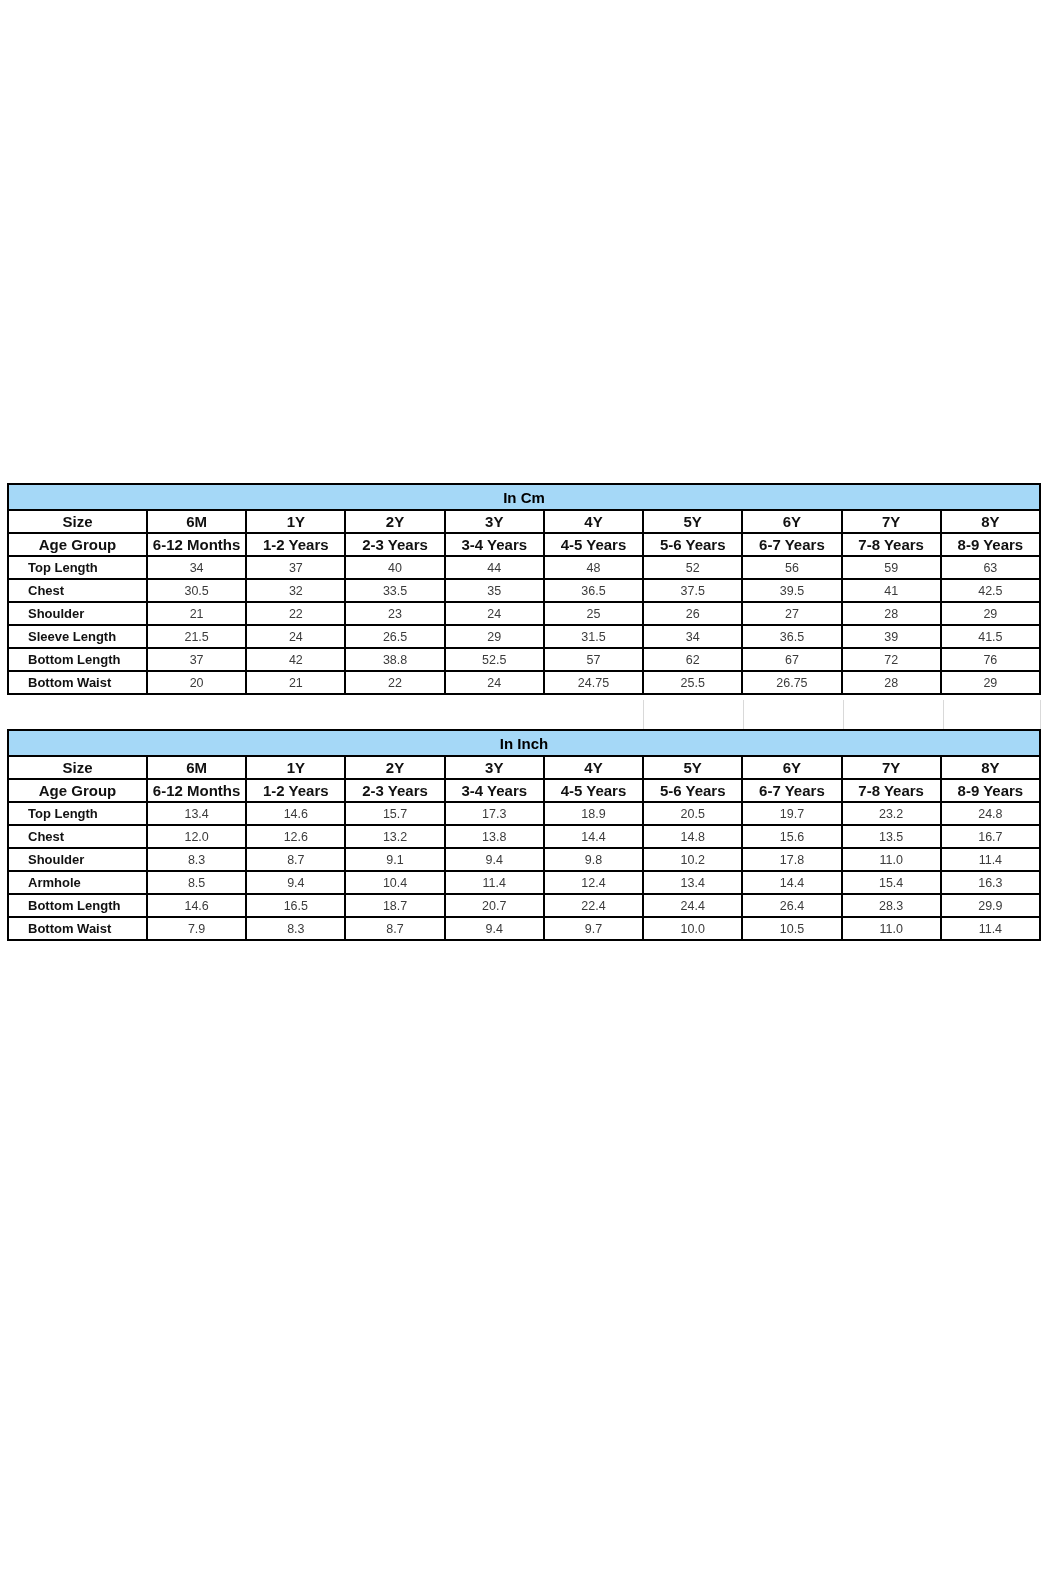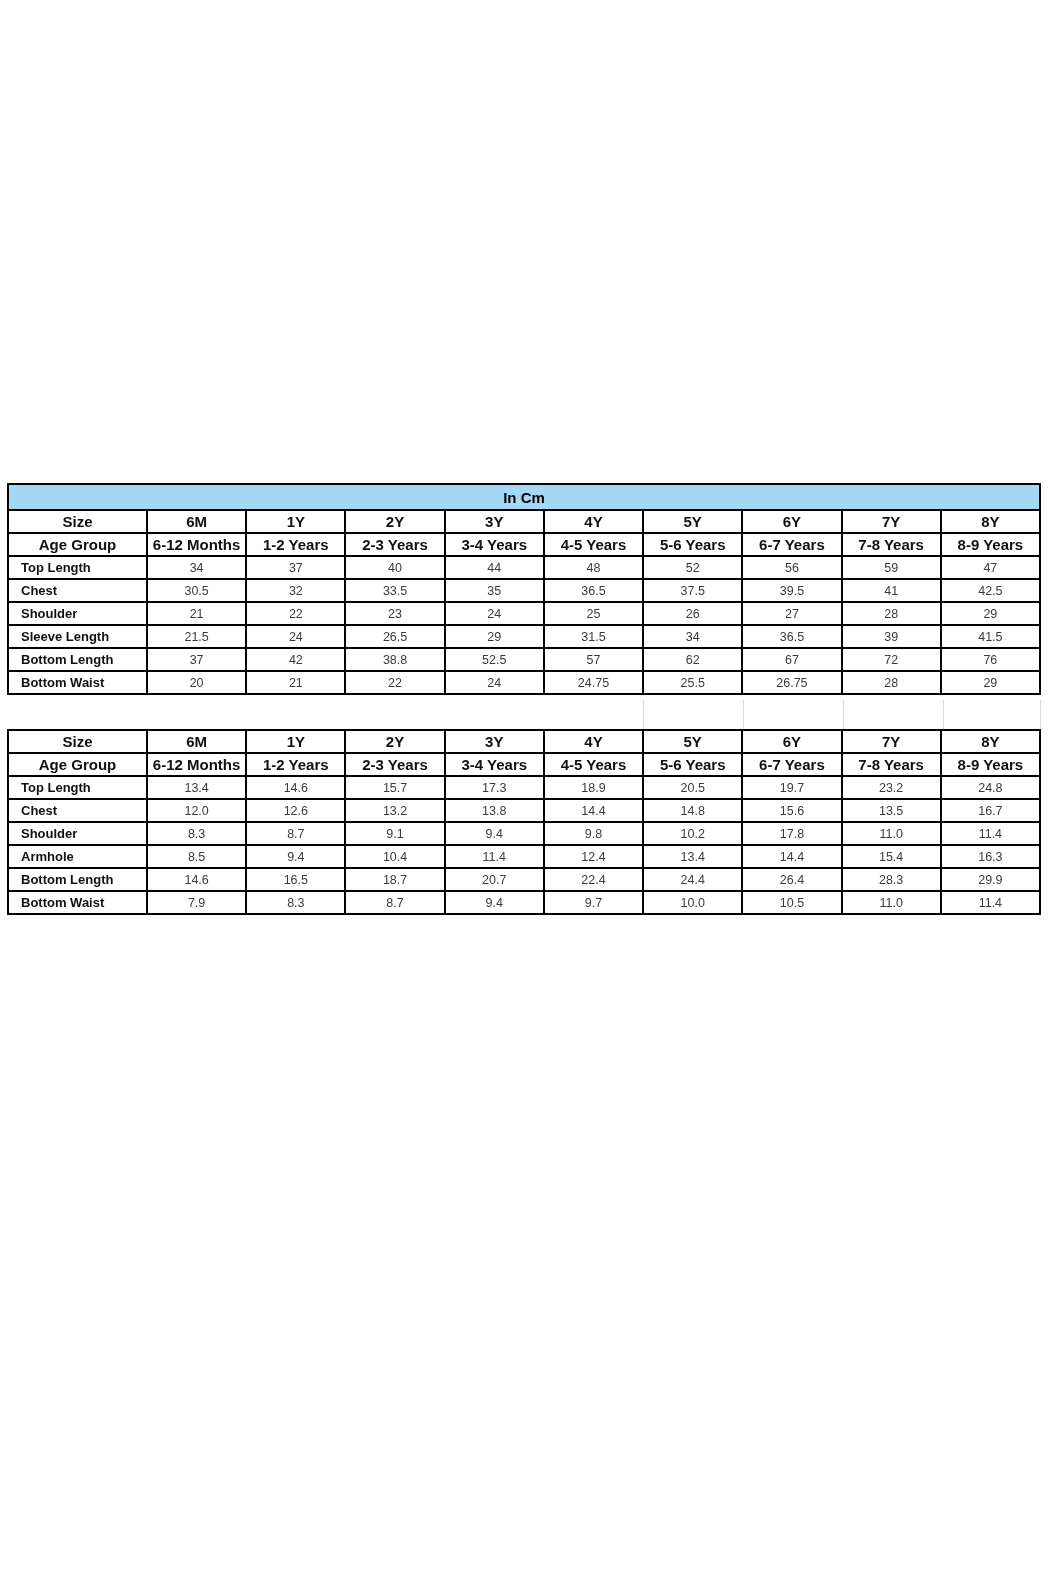--- a/index.html
+++ b/index.html
@@ -58,21 +58,21 @@
     color: var(--label-color, #111);
   }
   tr.data-row td {
     height: 21px;
     font-size: 12.5px;
     font-weight: 400;
     color: var(--value-color, #3b3b3b);
   }
   tr.data-row td.row-label {
     text-align: left;
-    padding-left: 12px;
+    padding-left: 19px;
     font-size: 13px;
     font-weight: 700;
     color: var(--label-color, #111);
   }
 </style>
 </head>
 <body style="background: rgb(255, 255, 255);">
 
 <div class="sheet">
 
@@ -129,21 +129,21 @@
           <tr class="data-row">
             <td class="row-label">Top Length</td>
             <td>34</td>
             <td>37</td>
             <td>40</td>
             <td>44</td>
             <td>48</td>
             <td>52</td>
             <td>56</td>
             <td>59</td>
-            <td>47</td>
+            <td>63</td>
           </tr>
           <tr class="data-row">
             <td class="row-label">Chest</td>
             <td>30.5</td>
             <td>32</td>
             <td>33.5</td>
             <td>35</td>
             <td>36.5</td>
             <td>37.5</td>
             <td>39.5</td>
@@ -210,20 +210,23 @@
           <col>
           <col>
           <col>
           <col>
           <col>
           <col>
           <col>
           <col>
         </colgroup>
         <tbody>
+          <tr class="title-row">
+            <th colspan="10">In Inch</th>
+          </tr>
           <tr class="size-row">
             <td>Size</td>
             <td>6M</td>
             <td>1Y</td>
             <td>2Y</td>
             <td>3Y</td>
             <td>4Y</td>
             <td>5Y</td>
             <td>6Y</td>
             <td>7Y</td>

